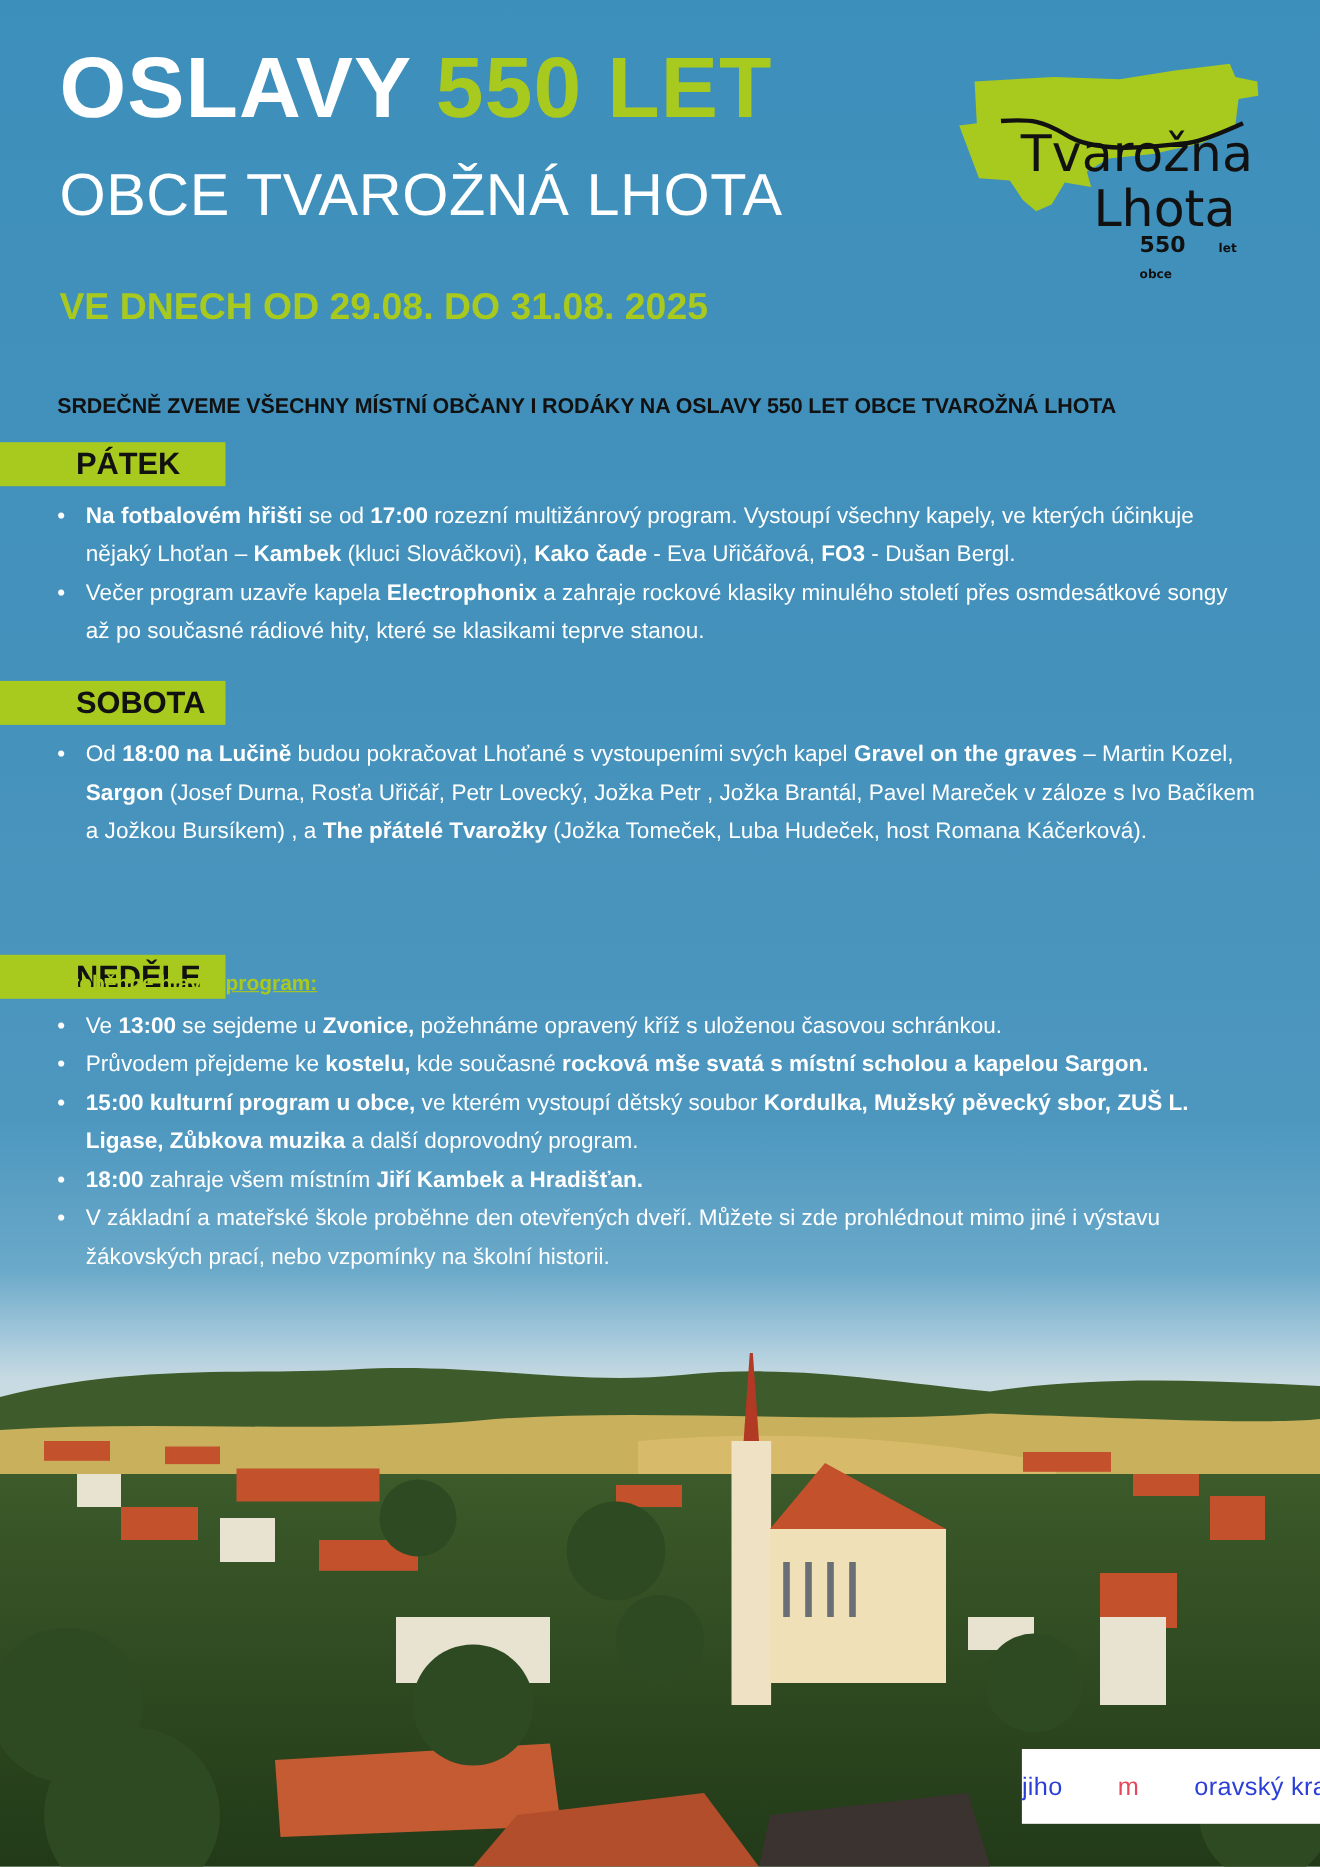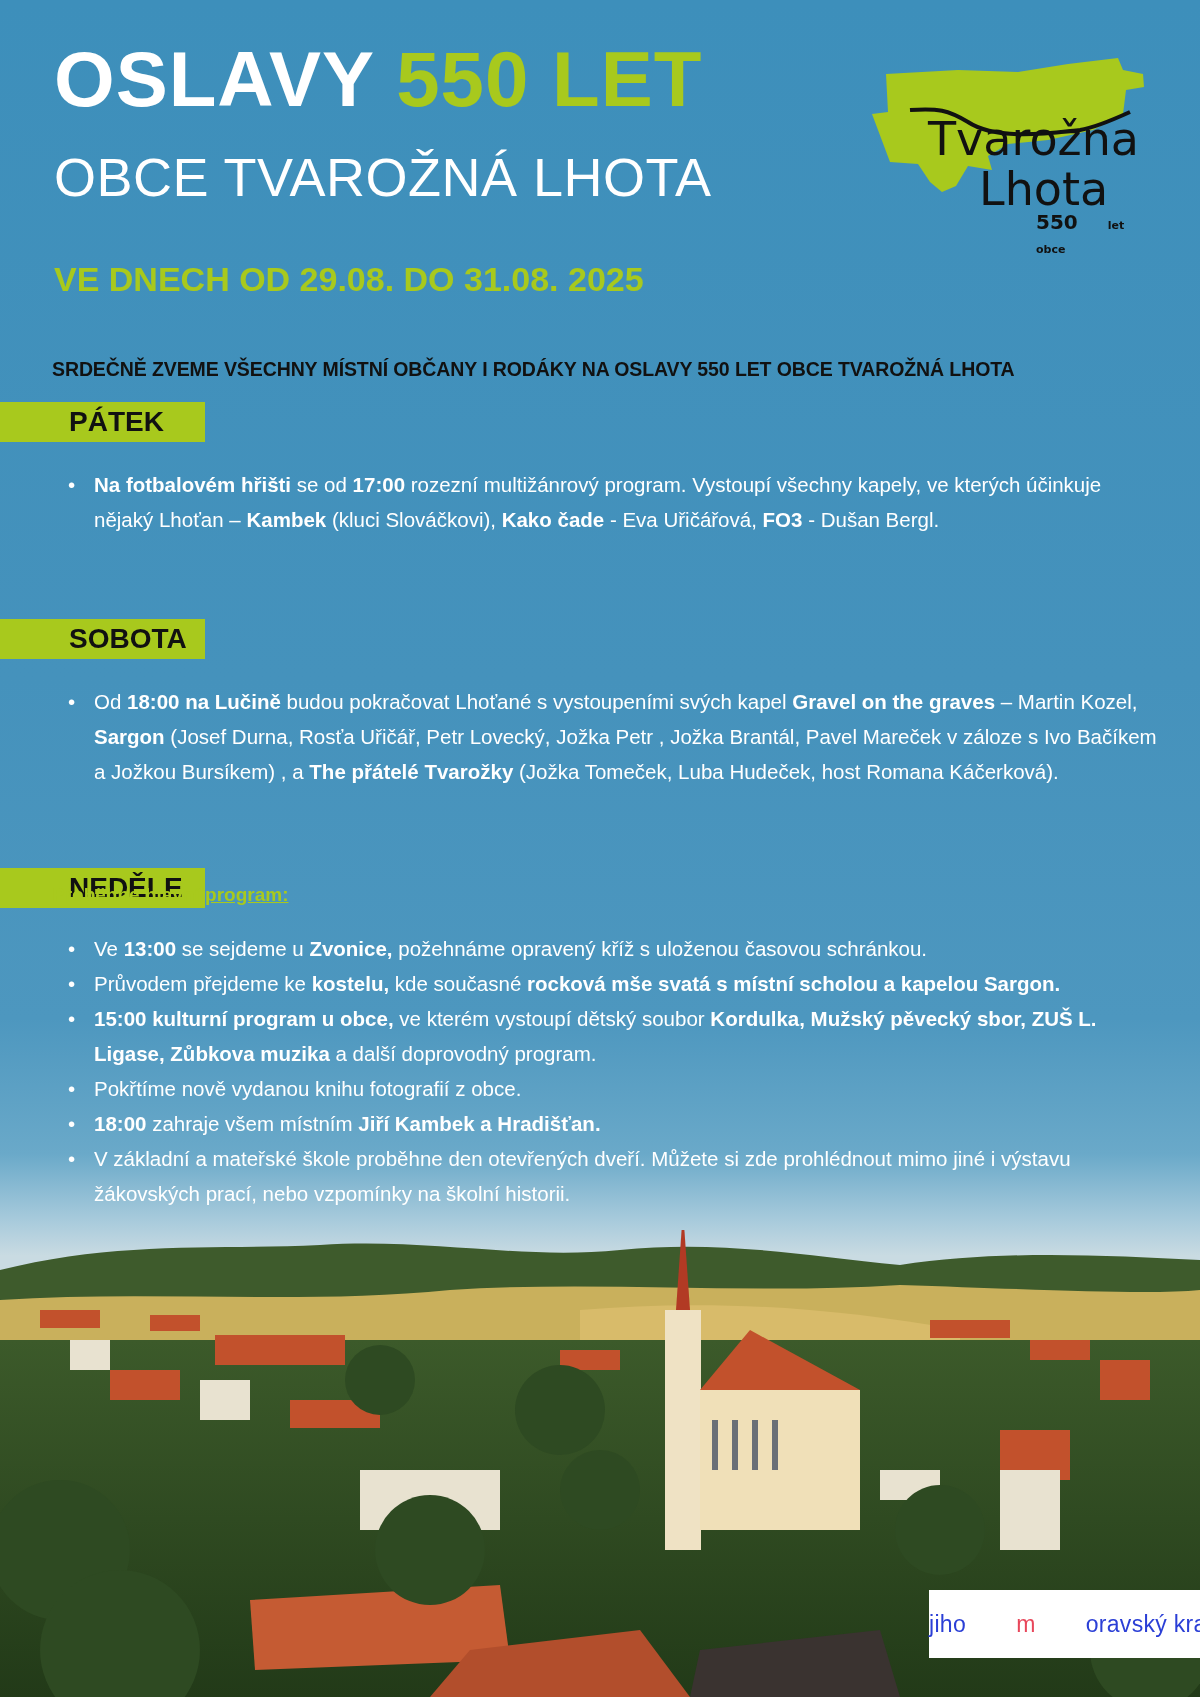--- a/index.html
+++ b/index.html
@@ -9,26 +9,26 @@
     background: linear-gradient(180deg, #3d8fbb 0%, #4592bc 40%, #4d97bf 60%, #6aa9c9 68%, #a9cbdc 72%, #c9dbe2 74%);
     color:#fff;
   }
   .title1 { position:absolute; left:54px; top:40px; font-size:78px; font-weight:700; letter-spacing:1px; line-height:1; }
   .title1 .green { color:#a8c91d; }
   .title2 { position:absolute; left:54px; top:150px; font-size:54px; font-weight:400; letter-spacing:0.5px; line-height:1; }
   .dates { position:absolute; left:54px; top:262px; font-size:34px; font-weight:700; color:#a8c91d; line-height:1; }
   .logo { position:absolute; left:868px; top:52px; width:280px; height:190px; }
   .logo-text { position:absolute; color:#111; font-family:"DejaVu Sans", sans-serif; }
   .logo-t1 { left:60px; top:60px; font-size:46px; font-weight:400; }
-  .logo-t2 { left:111px; top:110px; font-size:46px; font-weight:400; }
+  .logo-t2 { left:126px; top:110px; font-size:46px; font-weight:400; }
   .logo-t3 { left:168px; top:158px; font-size:20px; font-weight:700; }
   .logo-t3 small { font-size:11px;padding-left:30px; }
   .invite { position:absolute; left:52px; top:358px; font-size:19.5px; font-weight:700; color:#111; letter-spacing:-0.1px; }
   .day-badge { position:absolute; left:0; height:40px; background:#a8c91d; color:#111; font-size:28px; font-weight:700; padding-left:69px; box-sizing:border-box; display:flex; align-items:center; }
-  .list { position:absolute; left:52px; margin:16px; padding:0; list-style:none; font-size:20.5px; line-height:35px; }
+  .list { position:absolute; left:52px; margin:0; padding:0; list-style:none; font-size:20.5px; line-height:35px; }
   .list li { position:relative; padding-left:26px; }
   .list li::before { content:"•"; position:absolute; left:0; top:0; }
   .list b { font-weight:700; }
   .subhead { position:absolute; left:52px; top:884px; color:#a8c91d; font-size:19px; font-weight:700; text-decoration:underline; }
   .photo { position:absolute; left:0; top:1230px; width:1200px; height:467px; }
   .kraj { position:absolute; left:929px; top:1590px; width:283px; height:68px; background:#fff; display:flex; align-items:center; justify-content:space-between; font-size:23px; font-weight:400; color:#2b3fd6; letter-spacing:0.3px; }
   .kraj .m { color:#e8475b; }
 </style>
 </head>
 <body>
@@ -50,34 +50,34 @@
   <div class="logo-text logo-t3">
     <span>550</span><small>let obce</small>
   </div>
 </div>
 
 <div class="invite">SRDEČNĚ ZVEME VŠECHNY MÍSTNÍ OBČANY I RODÁKY NA OSLAVY 550 LET OBCE TVAROŽNÁ LHOTA</div>
 
 <div class="day-badge" style="top:402px;width:205px">PÁTEK</div>
 <ul class="list" style="top:451px;width:1080px">
     <li><b>Na fotbalovém hřišti</b><span> se  od </span><b>17:00</b><span> rozezní multižánrový program. Vystoupí všechny kapely, ve kterých účinkuje nějaký Lhoťan – </span><b>Kambek</b><span> (kluci Slováčkovi),  </span><b>Kako čade</b><span> -  Eva Uřičářová, </span><b>FO3</b><span> - Dušan Bergl.</span></li>
+    <li><span>Večer program uzavře kapela </span><b>Electrophonix</b><span> a zahraje  rockové klasiky minulého století přes osmdesátkové songy až po současné rádiové hity, které se klasikami teprve stanou.</span></li>
   </ul>
 
 <div class="day-badge" style="top:619px;width:205px">SOBOTA</div>
 <ul class="list" style="top:668px;width:1100px">
     <li><span>Od </span><b>18:00 na Lučině</b><span> budou pokračovat  Lhoťané  s vystoupeními svých kapel </span><b>Gravel on the graves</b><span> – Martin  Kozel, </span><b>Sargon</b><span> (Josef Durna, Rosťa Uřičář, Petr Lovecký, Jožka Petr , Jožka Brantál, Pavel Mareček v záloze s Ivo Bačíkem a Jožkou Bursíkem) ,  a </span><b>The přátelé Tvarožky</b><span> (Jožka Tomeček, Luba Hudeček, host Romana Káčerková).</span></li>
   </ul>
 
 <div class="day-badge" style="top:868px;width:205px">NEDĚLE</div>
 <div class="subhead">Proběhne hlavní program:</div>
 <ul class="list" style="top:915px;width:1100px">
     <li><span>Ve </span><b>13:00</b><span> se sejdeme u </span><b>Zvonice,</b><span> požehnáme opravený kříž s uloženou časovou schránkou.</span></li>
     <li><span>Průvodem přejdeme ke </span><b>kostelu,</b><span> kde současné </span><b>rocková mše svatá s místní scholou a kapelou Sargon.</b></li>
     <li><b>15:00  kulturní program u obce,</b><span> ve kterém vystoupí dětský soubor </span><b>Kordulka, Mužský pěvecký sbor, ZUŠ L. Ligase, Zůbkova muzika</b><span> a další doprovodný program.</span></li>
-    <li><span>Pokřtíme nově vydanou knihu fotografií z obce.</span></li>
     <li><b>18:00</b><span>  zahraje všem místním </span><b>Jiří Kambek a Hradišťan.</b></li>
     <li><span>V základní a mateřské škole proběhne den otevřených dveří. Můžete si zde prohlédnout mimo jiné i výstavu žákovských prací, nebo vzpomínky na školní historii.</span></li>
   </ul>
 
 <svg class="photo" viewBox="0 0 1200 467" preserveAspectRatio="none">
   <defs>
     <linearGradient id="fieldg" x1="0" y1="0" x2="0" y2="1">
       <stop offset="0" stop-color="#3c5a2a"></stop>
       <stop offset="1" stop-color="#223a18"></stop>
     </linearGradient>

